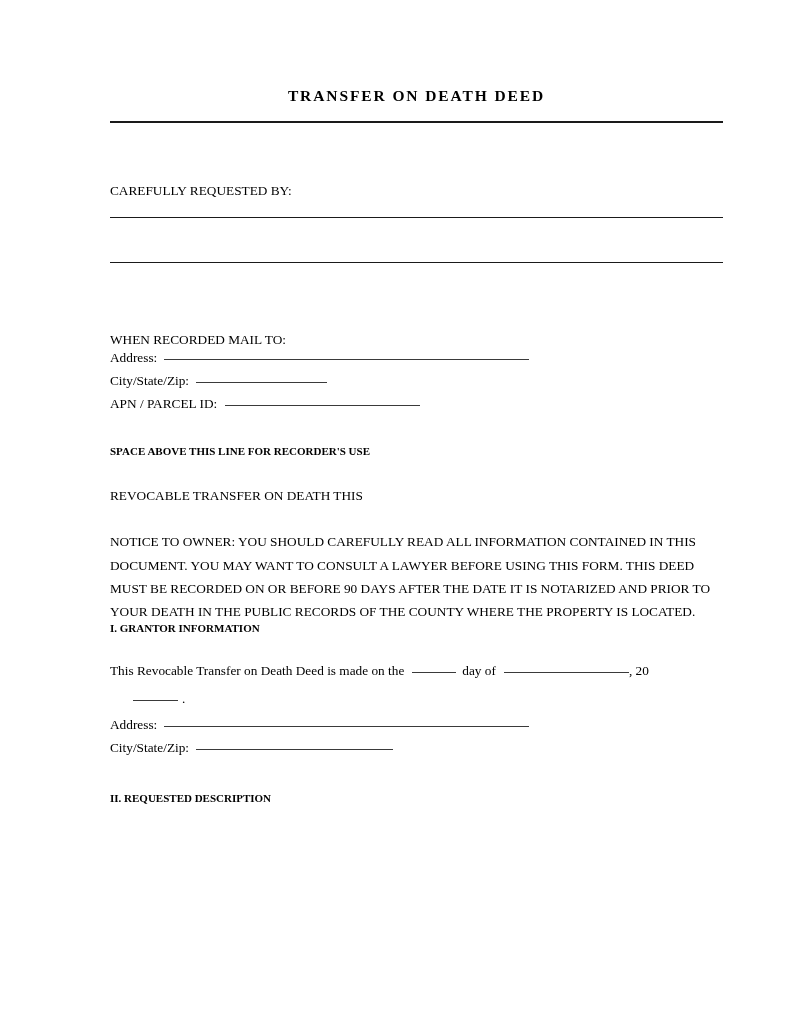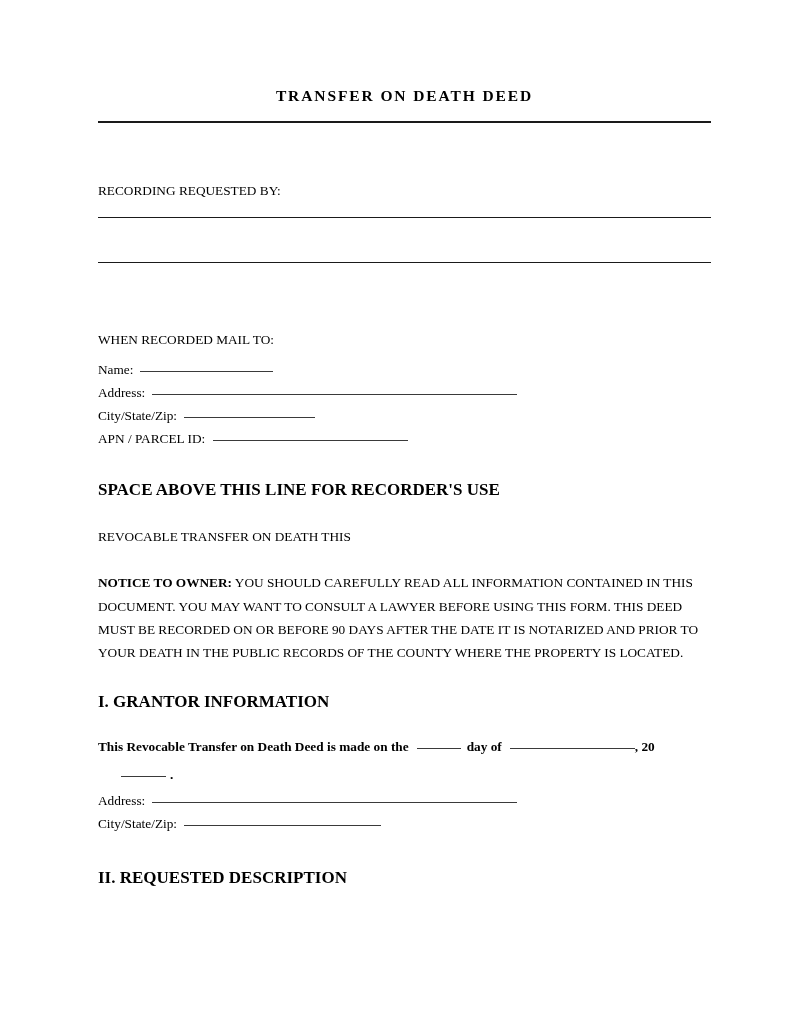--- a/index.html
+++ b/index.html
@@ -10,21 +10,21 @@
   body {
     width: 800px;
     height: 1035px;
     position: relative;
     font-family: "Liberation Serif", "DejaVu Serif", serif;
     color: #000000;
     overflow: hidden;
   }
   .page {
     position: absolute;
-    left: 98px;
+    left: 110px;
     top: 0;
     width: 613px;
     height: 1035px;
   }
 
   
   .doc-title {
     text-align: center;
     font-size: 15.5px;
     font-weight: bold;
@@ -58,60 +58,56 @@
     height: 0;
   }
 
   .row {
     font-size: 13.3px;
     line-height: 23px;
     white-space: nowrap;
   }
 
   .bold-head {
-    font-size: 17px;
+    font-size: 11px;
     font-weight: bold;
     line-height: 1;
   }
 
   .body-para {
     font-size: 13.3px;
     line-height: 23.2px;
     text-align: left;
   }
-  .body-para .lead { font-weight: bold; }
+  .body-para .lead { font-weight: normal; }
 
   .mixed-para {
     font-size: 13.3px;
     line-height: 28px;
-    font-weight: bold;
   }
 </style>
 </head>
 <body>
 
 <div class="page">
 
   <h1 class="doc-title">TRANSFER ON DEATH DEED</h1>
   <div class="title-rule"></div>
 
   <div style="height:46px"></div>
 
-  <div class="label-line" style="margin-top:15px">RECORDING REQUESTED BY:</div>
+  <div class="label-line" style="margin-top:15px">CAREFULLY REQUESTED BY:</div>
 
   <div class="full-rule" style="margin-top:20px"></div>
   <div class="full-rule" style="margin-top:44px"></div>
 
   <div style="height:70px"></div>
 
   <div class="label-line">WHEN RECORDED MAIL TO:</div>
 
-  <div class="row" style="margin-top:12px">
-    <span>Name:</span><span class="blank" style="width:133px;margin-left:7px"></span>
-  </div>
 
   <div class="row">
     <span>Address:</span><span class="blank" style="width:365px;margin-left:7px"></span>
   </div>
 
   <div class="row">
     <span>City/State/Zip:</span><span class="blank" style="width:131px;margin-left:7px"></span>
   </div>
 
   <div class="row" style="">
@@ -119,21 +115,21 @@
   </div>
 
   <div class="bold-head" style="margin-top:31px">SPACE ABOVE THIS LINE FOR RECORDER'S USE</div>
 
   <div class="label-line" style="margin-top:32px">REVOCABLE TRANSFER ON DEATH THIS</div>
 
   <div class="body-para" style="margin-top:28px">
     <span class="lead">NOTICE TO OWNER:</span><span> YOU SHOULD CAREFULLY READ ALL INFORMATION CONTAINED IN THIS DOCUMENT. YOU MAY WANT TO CONSULT A LAWYER BEFORE USING THIS FORM. THIS DEED MUST BE RECORDED ON OR BEFORE 90 DAYS AFTER THE DATE IT IS NOTARIZED AND PRIOR TO YOUR DEATH IN THE PUBLIC RECORDS OF THE COUNTY WHERE THE PROPERTY IS LOCATED.</span>
   </div>
 
-  <div class="bold-head" style="margin-top:29px">I. GRANTOR INFORMATION</div>
+  <div class="bold-head" style="">I. GRANTOR INFORMATION</div>
 
   <div class="mixed-para" style="margin-top:23px">
     <span>This Revocable Transfer on Death Deed is made on the</span><span class="blank" style="width:44px;margin-left:8px;margin-right:6px"></span><span>day of</span><span class="blank" style="width:125px;margin-left:8px"></span><span>, 20</span><br>
     <span class="blank" style="width:45px;margin-left:23px;margin-right:4px"></span><span>.</span>
   </div>
 
 
   <div class="row">
     <span>Address:</span><span class="blank" style="width:365px;margin-left:7px"></span>
   </div>

